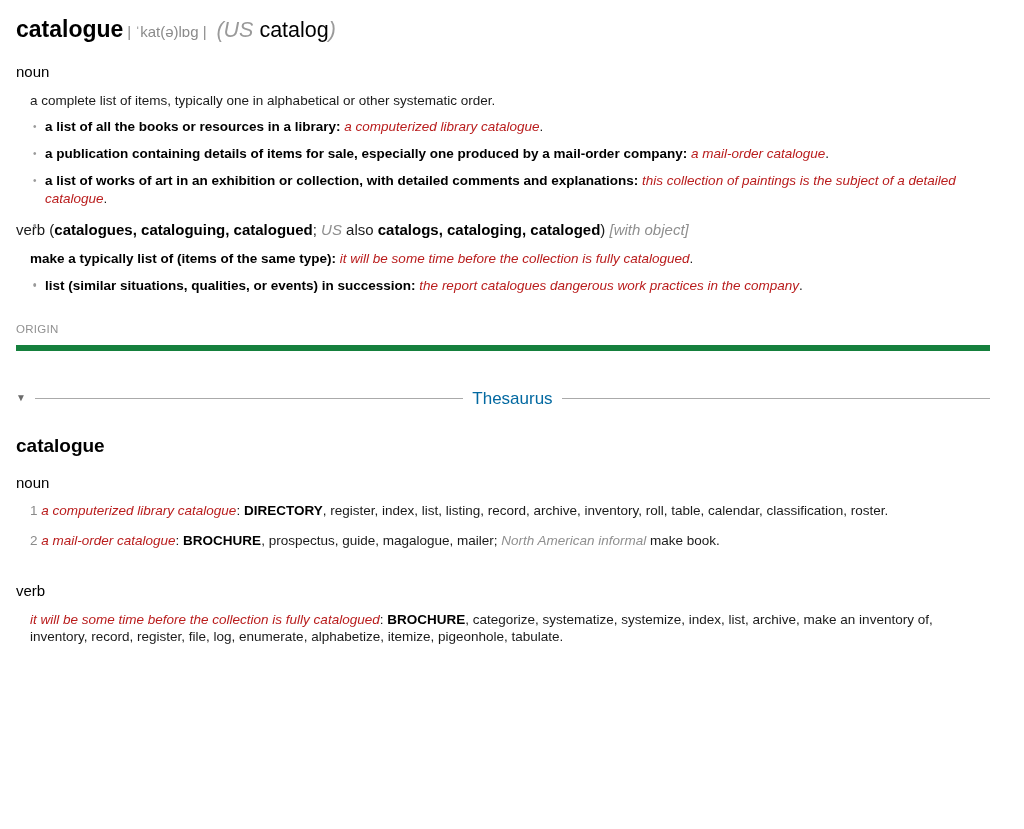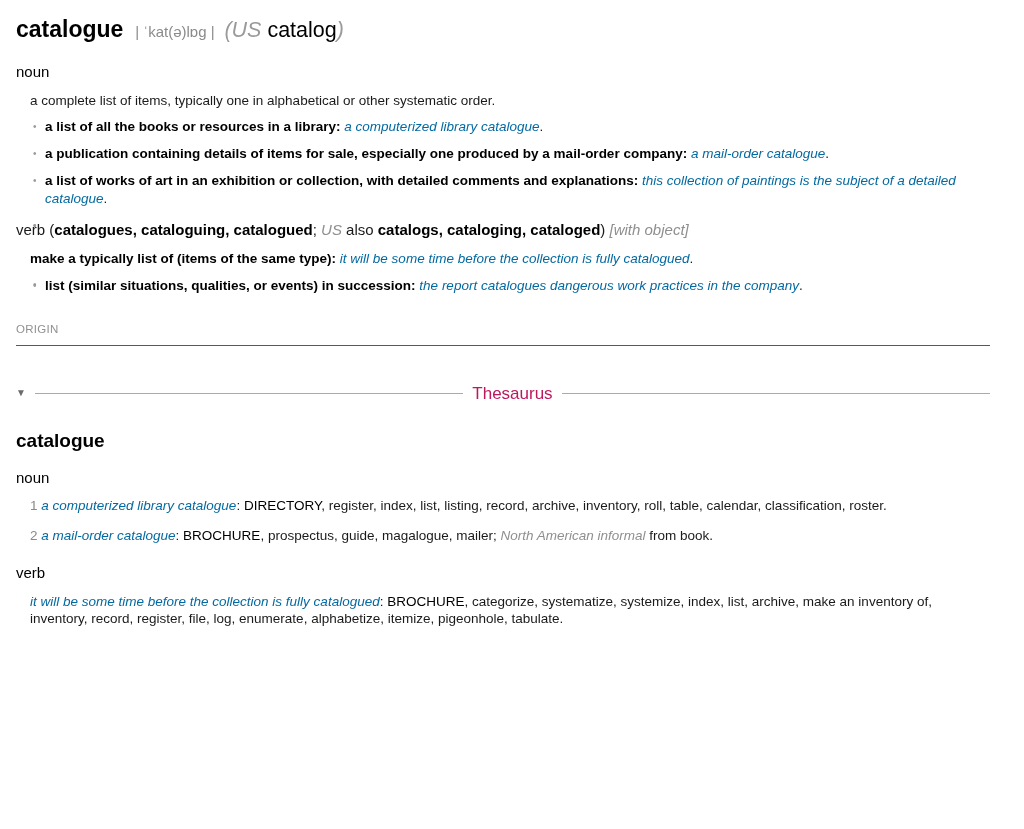--- a/index.html
+++ b/index.html
@@ -5,65 +5,65 @@
   * { margin:0; padding:0; box-sizing:border-box; }
   html,body { background:#ffffff; }
   body {
     width:1024px; height:829px; overflow:hidden;
     font-family:"Liberation Sans","DejaVu Sans",sans-serif;
     font-size:13.5px; line-height:17.5px; color:#1a1a1a;
     padding:14px 34px 0 16px;
   }
   
   .rn-r  { color:#1a1a1a; }
-  .rn-b  { color:#000; font-weight:400; }
+  .rn-b  { color:#000; font-weight:700; }
   .rn-d  { color:#000; font-weight:600;text-align:right; }
-  .rn-e  { color:#0369a1; font-style:italic; }
+  .rn-e  { color:#b91c1c; font-style:italic; }
   .rn-g  { color:#8a8a8a; }
   .rn-gi { color:#8f8f8f; font-style:italic; }
   .rn-bi { color:#000; font-weight:700; font-style:italic; }
   .rn-gp { color:#9a9a9a; font-style:italic; font-weight:300; }
 
   
   .entry-head { line-height:30px; margin-bottom:12px; }
   .hw   { font-size:23px; font-weight:700; color:#000; }
-  .pron { font-size:15px; color:#8b8b8b; margin-left:8px; }
+  .pron { font-size:15px; color:#8b8b8b; }
   .variant { font-size:21.5px; margin-left:6px; }
   .variant .rn-b { font-weight:400; }
 
   
   .pos-label { font-size:15px; color:#000; margin-top:15px; margin-bottom:11px; }
   .pos-line  { font-size:15px; margin-top:14px; margin-bottom:11px; }
   .pos-line .rn-b { font-weight:700; }
   .def-main  { margin-left:14px; margin-bottom:9px; }
   .sub {
     position:relative; margin-left:14px; padding-left:15px; margin-bottom:9.5px;
   }
   .bullet {
     position:absolute; left:3px; top:0px;
     color:#9a9a9a; font-size:10px; line-height:17.5px;
   }
 
   
   .origin-block { margin-top:27px; }
   .origin-label {
     font-size:11.5px; color:#919191; letter-spacing:0.3px;
-    padding-bottom:6px; border-bottom:1px solid #15803d;
+    padding-bottom:6px; border-bottom:6px solid #15803d;
   }
   .origin-text { margin-top:13px; margin-left:14px; }
 
   
   .ts-divider {
     margin-top:39px; display:flex; align-items:center; gap:9px;
   }
   .ts-divider .tri {
     color:#6b6b6b; font-size:10px; line-height:10px; cursor:default;
   }
   .ts-divider .line { flex:1; height:1px; background:#aaaaaa; }
-  .ts-divider .ts-title { color:#be185d; font-size:17px; }
+  .ts-divider .ts-title { color:#0369a1; font-size:17px; }
 
   
   .ts-headword { margin-top:30px; font-size:19px; font-weight:700; color:#000; }
   .ts-pos { font-size:15px; color:#000; margin-top:19px; margin-bottom:11px; }
   .ts-sense { margin-left:14px; margin-bottom:12px; }
   .ts-verb-entry { margin-left:14px; margin-bottom:12px; }
 </style>
 </head>
 <body>
 
@@ -117,17 +117,17 @@
   <span class="line"></span>
   <span class="ts-title">Thesaurus</span>
   <span class="line"></span>
 </div>
 
 <div class="ts-headword">catalogue</div>
 
 <div class="ts-pos">noun</div>
 
 <div class="ts-sense"><span class="rn-g">1 </span><span class="rn-e">a computerized library catalogue</span><span class="rn-r">: </span><span class="rn-b">DIRECTORY</span><span class="rn-r">, register, index, list, listing, record, archive, inventory, roll, table, calendar, classification, roster.</span></div>
-<div class="ts-sense"><span class="rn-g">2 </span><span class="rn-e">a mail-order catalogue</span><span class="rn-r">: </span><span class="rn-b">BROCHURE</span><span class="rn-r">, prospectus, guide, magalogue, mailer; </span><span class="rn-gi">North American informal </span><span class="rn-r">from book.</span></div>
+<div class="ts-sense"><span class="rn-g">2 </span><span class="rn-e">a mail-order catalogue</span><span class="rn-r">: </span><span class="rn-b">BROCHURE</span><span class="rn-r">, prospectus, guide, magalogue, mailer; </span><span class="rn-gi">North American informal </span><span class="rn-r">make book.</span></div>
 
-<div class="ts-pos" style="margin-top:20px;">verb</div>
+<div class="ts-pos" style="margin-top:33px;">verb</div>
 
 <div class="ts-verb-entry"><span class="rn-e">it will be some time before the collection is fully catalogued</span><span class="rn-r">: </span><span class="rn-b">BROCHURE</span><span class="rn-r">, categorize, systematize, systemize, index, list, archive, make an inventory of, inventory, record, register, file, log, enumerate, alphabetize, itemize, pigeonhole, tabulate.</span></div>
 
 </body></html>

